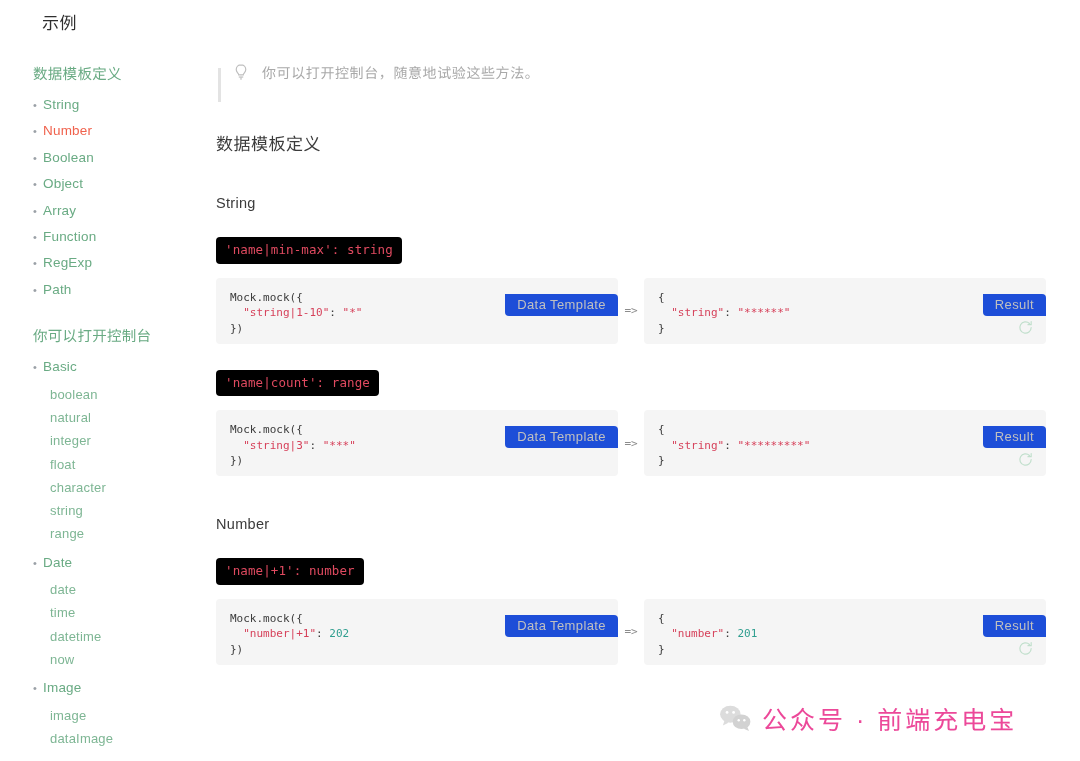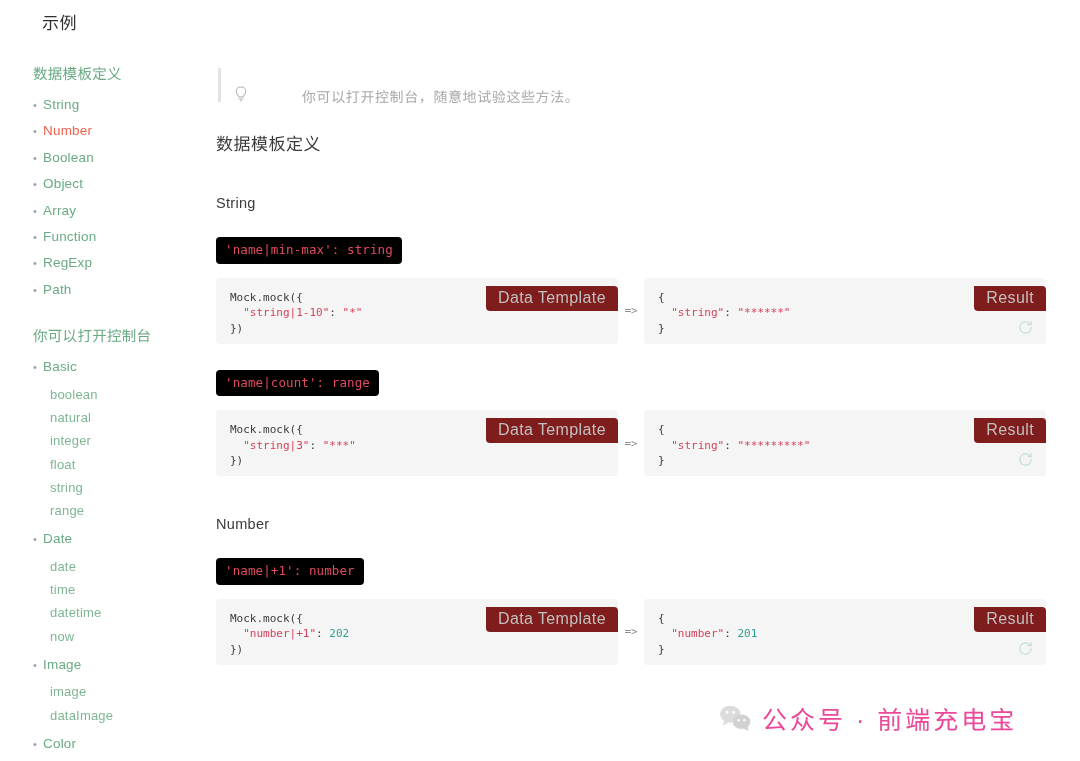--- a/index.html
+++ b/index.html
@@ -73,25 +73,24 @@
     left: 200px; top: 0;
     width: 880px; height: 761px;
     padding: 62px 32px 0 8px;
     overflow: hidden;
   }
 
   
   .tip {
     position: relative;
     display: flex;
-    align-items: flex-end;
+    align-items: flex-start;
     height: 44px;
     padding-left: 22px;
     margin-bottom: 24px;
-    gap: 40px;
   }
   .tip:before {
     content: "";
     position: absolute;
     left: 10px; top: 6px;
     width: 3px; height: 34px;
     background: #e3e3e3;
   }
   .tip-icon { width: 22px; height: 22px; flex: 0 0 22px; opacity: .55; }
   .tip-text {
@@ -142,24 +141,24 @@
     position: relative;
     background: #f5f5f5;
     border-radius: 4px;
     height: 66px;
     overflow: hidden;
   }
   .panel.template { width: 402px; }
   .panel.result   { width: 402px; }
   .panel-badge {
     position: absolute;
-    right: 0; top: 8px;
-    background: #7f1d1d;
+    right: 0; top: 16px;
+    background: #1d4ed8;
     color: #c0c0c0;
-    font-size: 16px;
+    font-size: 13px;
     padding: 3px 12px 4px 12px;
     border-radius: 0 4px 0 4px;
     letter-spacing: .4px;
   }
   pre.code {
     margin: 0;
     padding: 12px 0 0 14px;
     font-family: "DejaVu Sans Mono", "Liberation Mono", monospace;
     font-size: 11px;
     line-height: 15.5px;
@@ -252,20 +251,21 @@
 
       <div class="bullet-item">
         <span class="dot">•</span>
         <span class="label">Basic</span>
       </div>
       <div class="sub-list">
         <div class="sub-item">boolean</div>
         <div class="sub-item">natural</div>
         <div class="sub-item">integer</div>
         <div class="sub-item">float</div>
+        <div class="sub-item">character</div>
         <div class="sub-item">string</div>
         <div class="sub-item">range</div>
       </div>
 
       <div class="bullet-item">
         <span class="dot">•</span>
         <span class="label">Date</span>
       </div>
       <div class="sub-list">
         <div class="sub-item">date</div>

